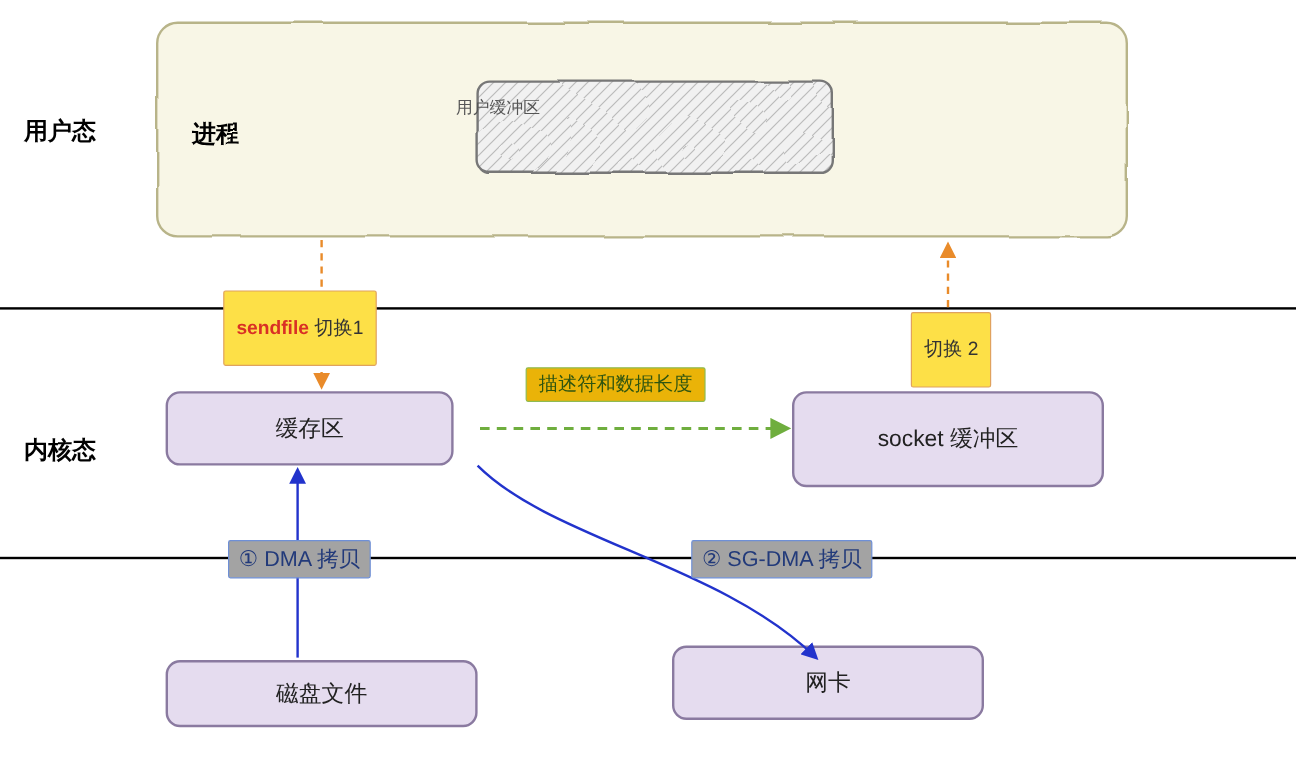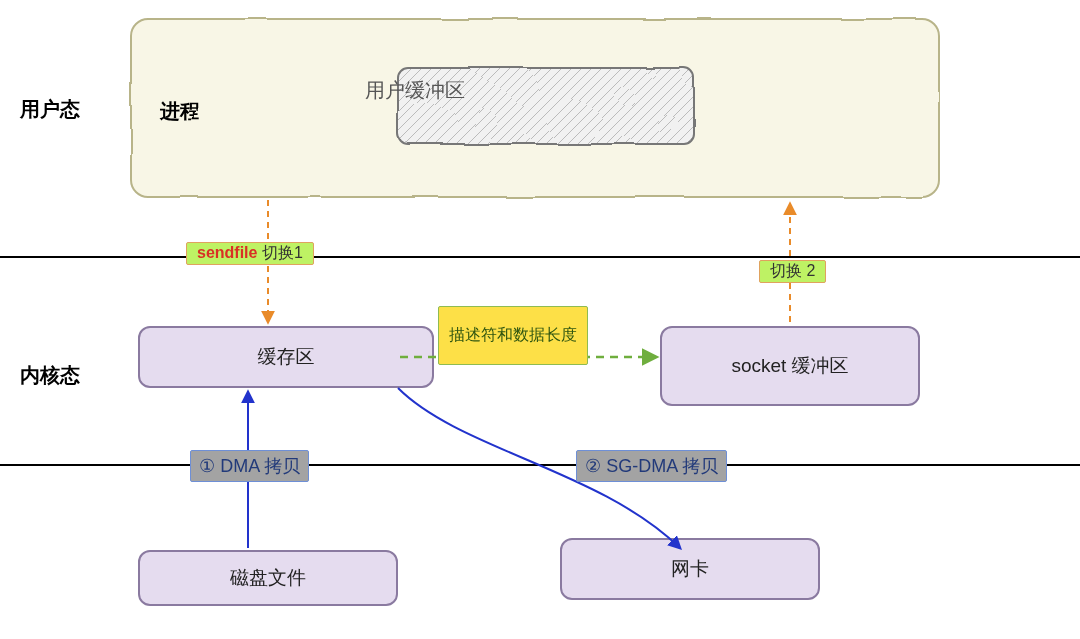--- a/index.html
+++ b/index.html
@@ -49,57 +49,57 @@
   .user-buffer {
     position: absolute;
     left: 265px;
     top: 50px;
     width: 300px;
     height: 80px;
     display: flex;
     align-items: center;
     justify-content: center;
     color: #555;
-    font-size: 20px;
+    font-size: 14px;
   }
   .box {
     position: absolute;
     background: #e5dcef;
     border: 2px solid #8a7aa0;
     border-radius: 12px;
     display: flex;
     align-items: center;
     justify-content: center;
     font-size: 19px;
     color: #222;
   }
   .tag {
     position: absolute;
-    background: #bef264;
+    background: #fde047;
     border: 1.5px solid #e0a25e;
-    padding: 0 10px;
+    padding: 20px 10px;
     font-size: 16px;
     color: #333;
     border-radius: 2px;
   }
   .tag .red { color: #d93025; font-weight: 600; }
   .tag-blue {
     position: absolute;
     background: #a3a3a3;
     border: 1.5px solid #6e8fd6;
     padding: 3px 8px;
     font-size: 18px;
     color: #223a7a;
     border-radius: 2px;
   }
   .tag-green {
     position: absolute;
-    background: #fde047;
+    background: #eab308;
     border: 1.5px solid #8fbb52;
-    padding: 18px 10px;
+    padding: 3px 10px;
     font-size: 16px;
     color: #2f5510;
     border-radius: 2px;
   }
   svg.overlay {
     position: absolute;
     left: 0; top: 0;
     width: 1080px; height: 639px;
     pointer-events: none;
   }
@@ -132,21 +132,21 @@
 
 <svg class="overlay">
   <g filter="url(#roughen)">
     <rect x="398" y="68" width="296" height="76" rx="10" ry="10" fill="url(#diag-hatch)" stroke="#777" stroke-width="2"></rect>
   </g>
 </svg>
 <div class="user-buffer">
   <span>用户缓冲区</span>
 </div>
 
-<div class="box" style="left:138px; top:326px; width:296px; height:62px">
+<div class="box" style="left:138px; top:326px; width:240px; height:62px">
   <span>缓存区</span>
 </div>
 <div class="box" style="left:660px; top:326px; width:260px; height:80px">
   <span>socket 缓冲区</span>
 </div>
 
 <div class="box" style="left:138px; top:550px; width:260px; height:56px">
   <span>磁盘文件</span>
 </div>
 <div class="box" style="left:560px; top:538px; width:260px; height:62px">

